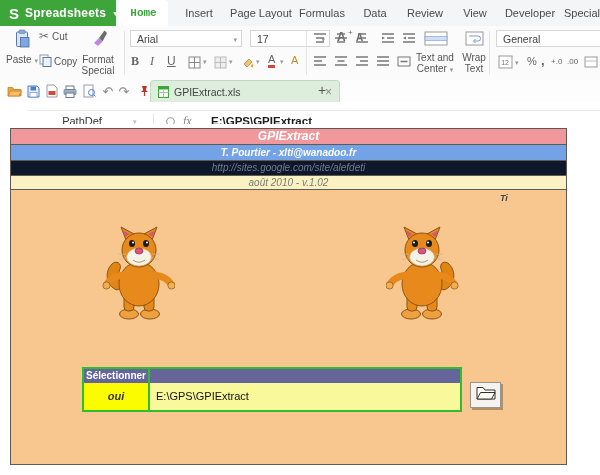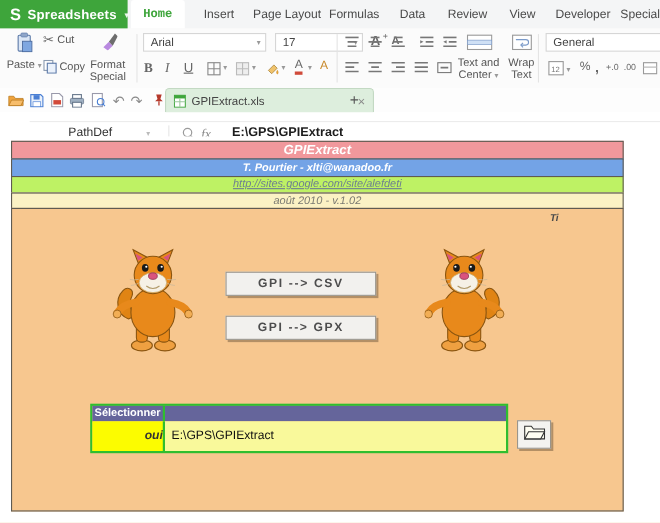--- a/index.html
+++ b/index.html
@@ -43,41 +43,41 @@
   .fxtxt{font-family:"Liberation Serif",serif;font-style:italic;color:#888;font-size:12px;}
   .formulatxt{position:absolute;left:184px;top:0;height:20px;line-height:20px;
               font-size:11.5px;font-weight:600;color:#1d1d1d;}
   
   .sheet{position:absolute;left:0;top:124px;width:600px;height:351px;background:#fff;}
   .band{position:absolute;left:10px;width:557px;border:1px solid #5f5b52;box-sizing:border-box;
         text-align:center;font-size:10px;}
   .band1{top:128px;height:17px;background:#F1989C;color:#fff;font-weight:bold;font-style:italic;
          font-size:12px;line-height:14px;}
   .band2{top:144px;height:17px;background:#73A3E6;color:#fff;font-weight:bold;font-style:italic;line-height:15px;}
-  .band3{top:160px;height:16px;background:#bef264;color:#6e7f90;font-style:italic;
-         text-decoration:underline;line-height:14px;}
+  .band3{top:160px;height:16px;background:#0f172a;color:#6e7f90;font-style:italic;
+         line-height:14px;}
   .band4{top:175px;height:15px;background:#FBF2C4;color:#7b7b72;font-style:italic;line-height:13px;}
   .orange{top:189px;height:276px;background:#F7C78F;}
   .tinote{position:absolute;left:500px;top:193px;width:58px;text-align:left;font-size:9px;
           font-weight:bold;font-style:italic;color:#4a4a4a;}
   .gpibtn{position:absolute;left:205px;width:137px;height:22px;background:#f2f1ee;
           border:1px solid #9a958c;box-shadow:2px 2px 0 rgba(95,75,50,.45);box-sizing:border-box;
           color:#4d4d4d;font-weight:bold;font-size:11px;letter-spacing:1.5px;text-align:center;
           line-height:20px;cursor:pointer;}
   .cat{position:absolute;width:74px;height:94px;}
   .cat2{transform:scaleX(-1);}
   
   .dtable{position:absolute;left:82px;top:367px;width:380px;border:2px solid #2FBE2F;box-sizing:border-box;}
   .dhead{display:flex;height:14px;background:#65659B;}
   .dhead .c1{width:66px;border-right:2px solid #2FBE2F;box-sizing:border-box;color:#fff;
              font-weight:bold;font-size:10px;text-align:center;line-height:13px;}
   .dhead .c2{flex:1;color:#fff;font-weight:bold;font-size:10.5px;text-align:center;line-height:13px;}
   .drow{display:flex;height:27px;}
   .drow .c1{width:66px;border-right:2px solid #2FBE2F;box-sizing:border-box;background:#FCFC00;
-            font-weight:bold;font-style:italic;font-size:11px;color:#333;text-align:right;line-height:27px;}
+            font-weight:bold;font-style:italic;font-size:11px;color:#333;text-align:center;line-height:27px;}
   .drow .c2{flex:1;background:#F9F99B;font-size:11px;color:#111;line-height:27px;padding-left:6px;}
   .folderbtn{position:absolute;left:470px;top:382px;width:31px;height:26px;background:#f4f3f0;
              border:1px solid #9a958c;box-shadow:2px 2px 0 rgba(95,75,50,.45);box-sizing:border-box;
              display:flex;align-items:center;justify-content:center;cursor:pointer;}
 </style>
 </head>
 <body>
 
 <div id="screen">
 
@@ -383,22 +383,20 @@
     <path d="M51.5,11 L54,4.5 L47.5,8 Z" fill="#d9537e"></path>
     <ellipse cx="31" cy="17.5" rx="3" ry="3.6" fill="#1a1a1a"></ellipse>
     <ellipse cx="45" cy="17.5" rx="3" ry="3.6" fill="#1a1a1a"></ellipse>
     <circle cx="32" cy="16.5" r="1" fill="#fff"></circle>
     <circle cx="46" cy="16.5" r="1" fill="#fff"></circle>
     <ellipse cx="38" cy="25" rx="4" ry="3" fill="#d9537e" stroke="#8a2a4a" stroke-width="0.7"></ellipse>
     <path d="M32,34 q6,4.5 12,0" fill="none" stroke="#b09a6a" stroke-width="1"></path>
     <path d="M25,28 q-5,1 -8,0 M25,31.5 q-4,2 -7,2 M51,28 q5,1 8,0 M51,31.5 q4,2 7,2" fill="none" stroke="#cbb79a" stroke-width="0.7"></path>
   </svg>
 
-  <div class="gpibtn" style="top:247px;">GPI --&gt; CSV</div>
-  <div class="gpibtn" style="top:287px;">GPI --&gt; GPX</div>
 
   <div class="dtable">
     <div class="dhead">
       <div class="c1">Sélectionner</div>
     </div>
     <div class="drow">
       <div class="c1">oui</div>
       <div class="c2">E:\GPS\GPIExtract</div>
     </div>
   </div>

